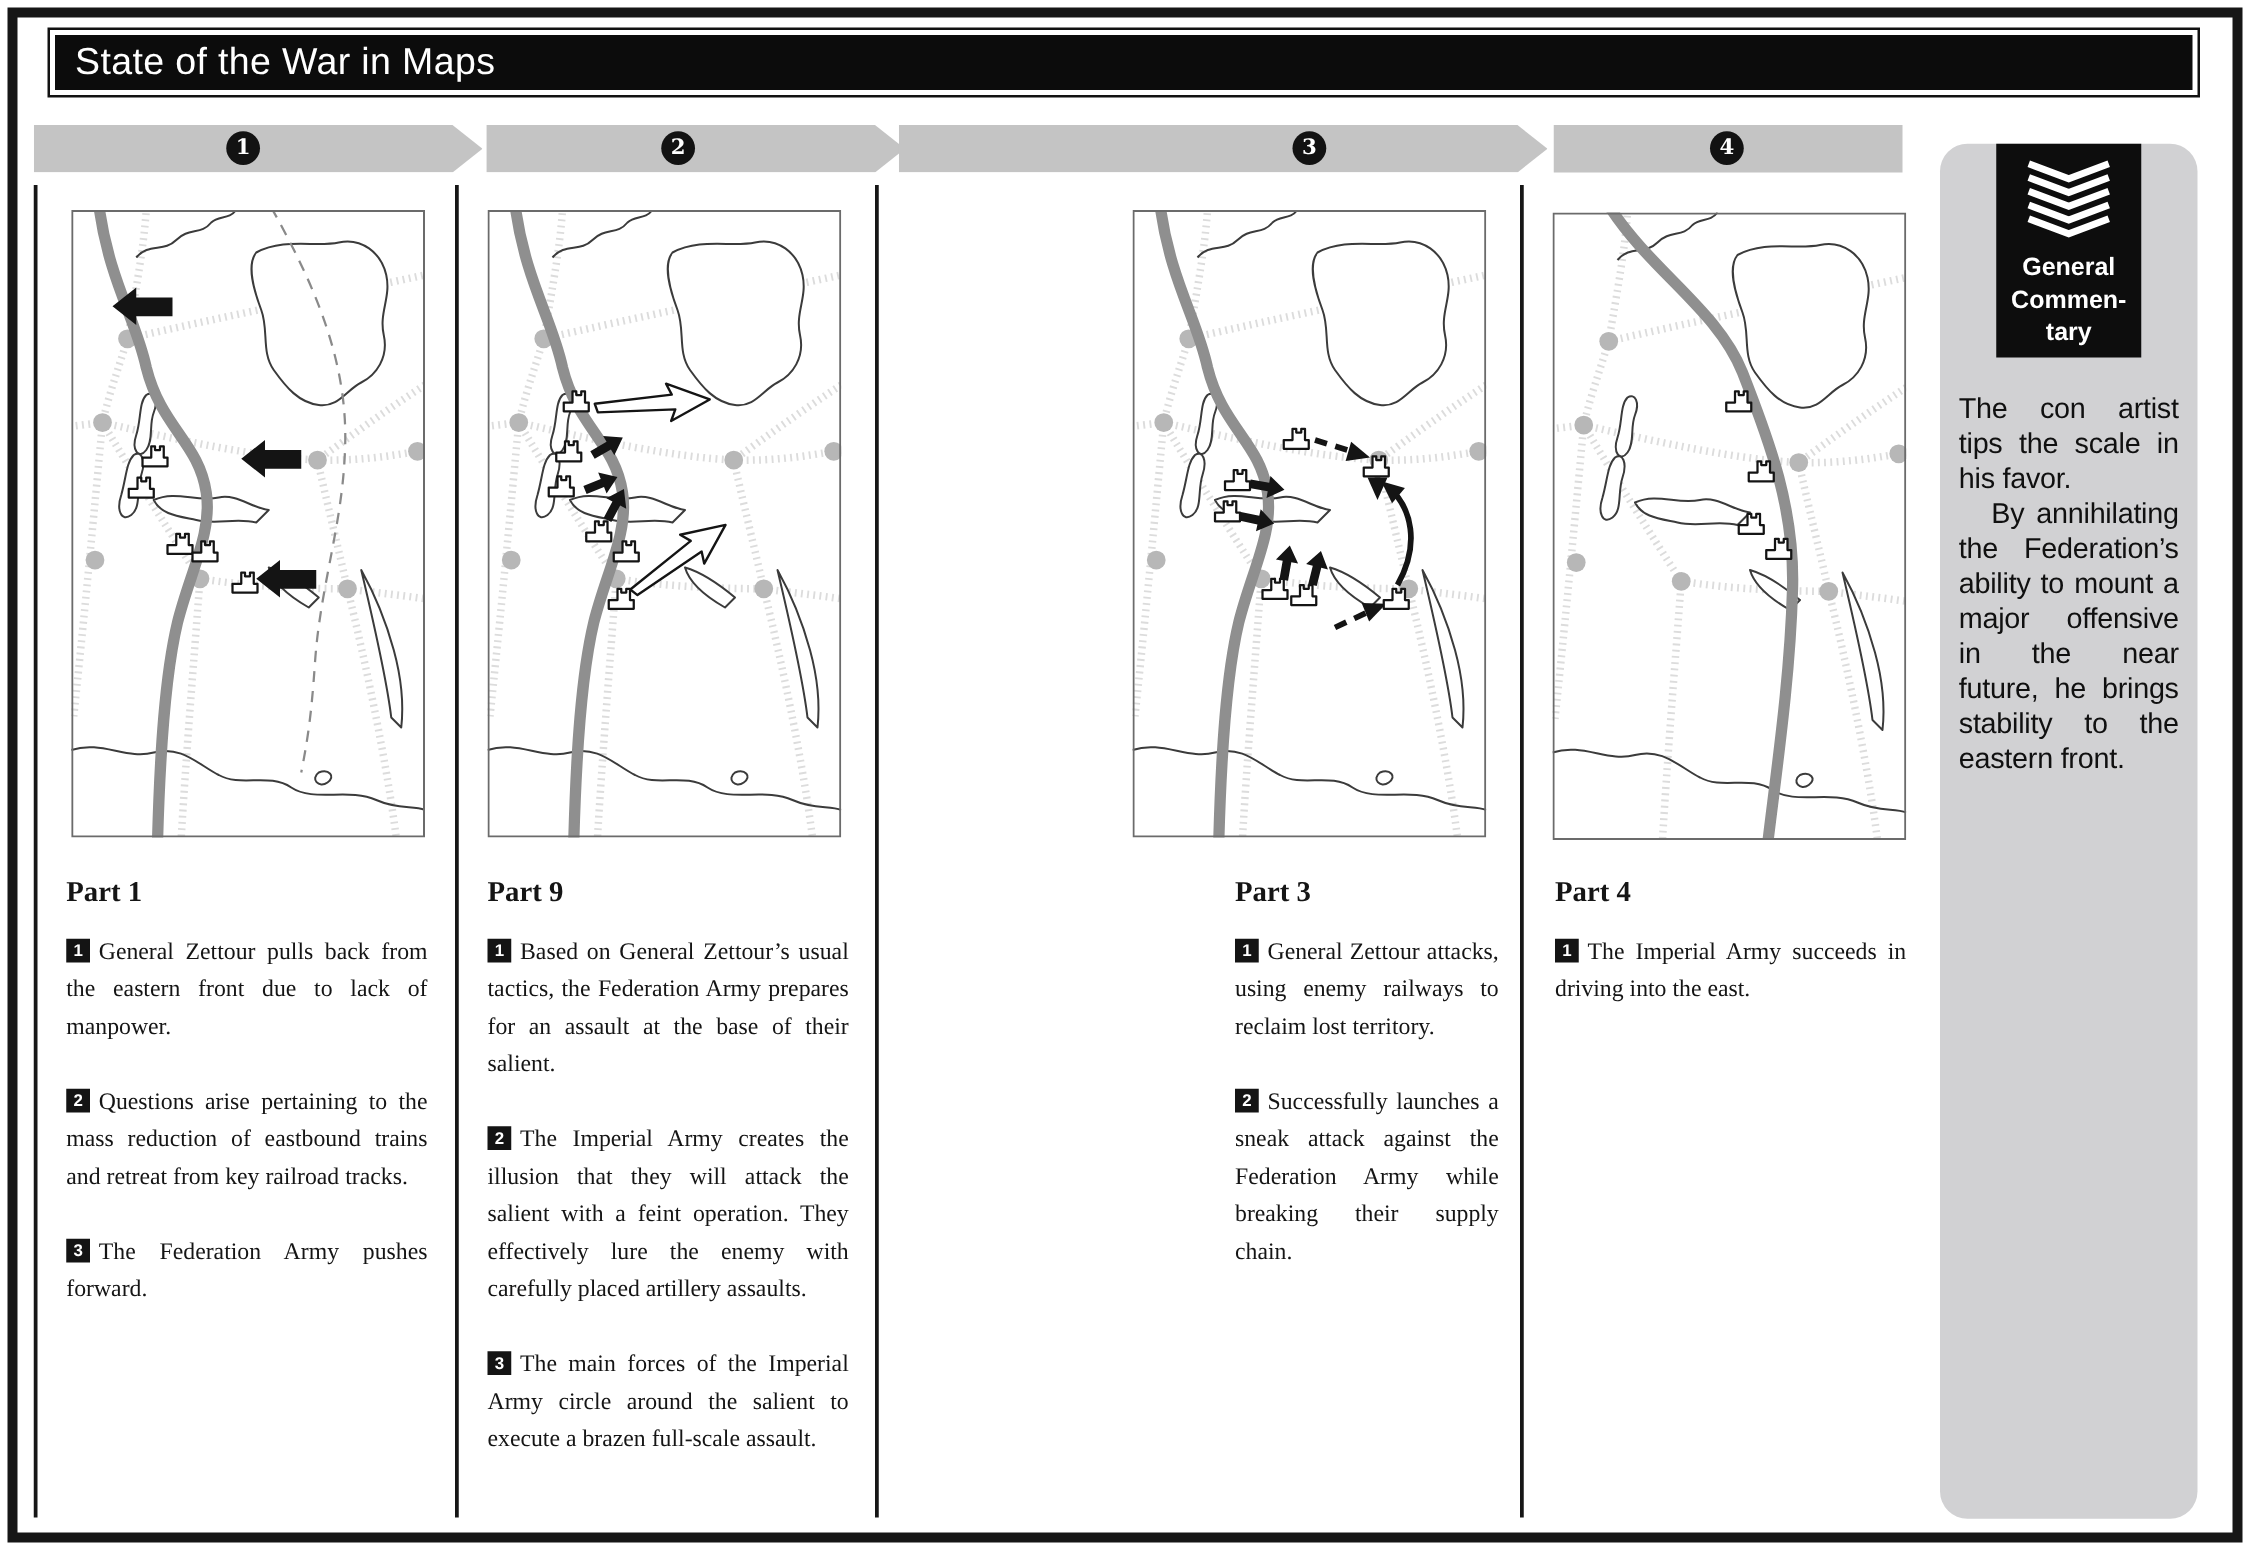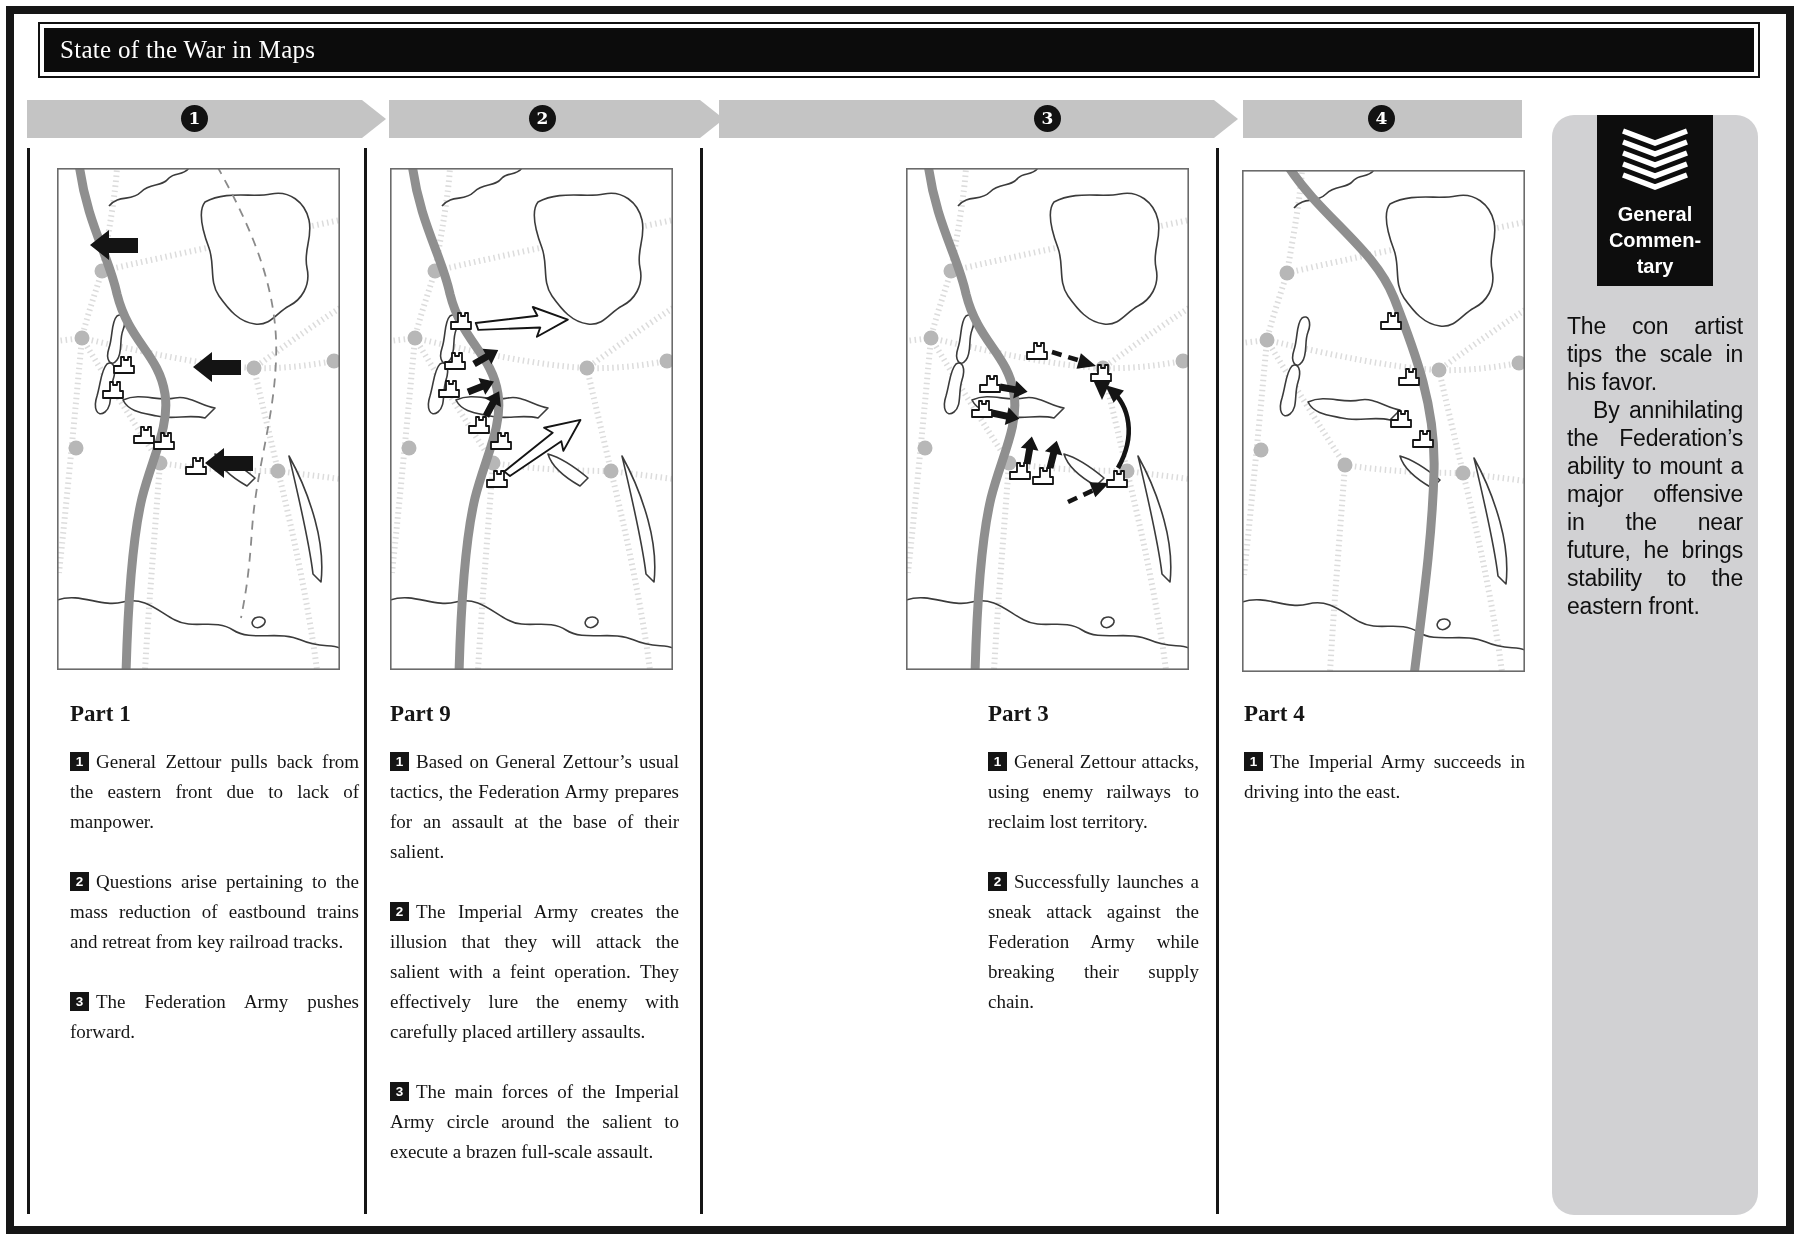--- a/index.html
+++ b/index.html
@@ -4,21 +4,21 @@
 <style>
   html,body{margin:0;padding:0;background:#ffffff;}
   #page{position:relative;width:1800px;height:1240px;background:#fff;overflow:hidden;
         font-family:"Liberation Serif", serif;color:#151515;}
   #frame{position:absolute;left:6px;top:6px;right:6px;bottom:6px;border:8px solid #161616;pointer-events:none;}
 
   
   .title-frame{position:absolute;left:38px;top:22px;width:1722px;height:56px;border:2.5px solid #111;
                background:#fff;box-sizing:border-box;padding:4px;}
   .title-bar{width:100%;height:100%;background:#0c0c0c;display:flex;align-items:center;}
-  .title-text{color:#fff;font-family:Liberation Serif, serif;font-size:25px;font-weight:500;
+  .title-text{color:#fff;font-family:Liberation Sans, sans-serif;font-size:30px;font-weight:500;
               letter-spacing:.3px;padding-left:16px;white-space:nowrap;}
 
   
   .arrow{position:absolute;top:100px;height:38px;background:#c4c4c4;}
   .arrow.pointed{clip-path:polygon(0 0, calc(100% - 24px) 0, 100% 50%, calc(100% - 24px) 100%, 0 100%);}
   .stepnum{position:absolute;top:5px;width:27px;height:27px;border-radius:50%;background:#121212;color:#fff;
            font-family:"DejaVu Serif",serif;font-weight:bold;font-size:17px;line-height:27px;text-align:center;}
 
   
   .vrule{position:absolute;top:148px;height:1066px;width:2.5px;background:#161616;}
@@ -311,21 +311,21 @@
       <g>
         <path class="unit" transform="translate(150,150)" d="M-8,2 L-4,2 L-4,-7 L-1,-7 L-1,-4 L3,-4 L3,-7 L6,-7 L6,2 L9,2 L9,9 L-11,9 L-11,2 Z"></path>
         <path class="unit" transform="translate(168,206)" d="M-8,2 L-4,2 L-4,-7 L-1,-7 L-1,-4 L3,-4 L3,-7 L6,-7 L6,2 L9,2 L9,9 L-11,9 L-11,2 Z"></path>
         <path class="unit" transform="translate(160,248)" d="M-8,2 L-4,2 L-4,-7 L-1,-7 L-1,-4 L3,-4 L3,-7 L6,-7 L6,2 L9,2 L9,9 L-11,9 L-11,2 Z"></path>
         <path class="unit" transform="translate(182,268)" d="M-8,2 L-4,2 L-4,-7 L-1,-7 L-1,-4 L3,-4 L3,-7 L6,-7 L6,2 L9,2 L9,9 L-11,9 L-11,2 Z"></path>
       </g>
       <rect class="mapborder" x="0.8" y="0.8" width="281.4" height="500.4"></rect>
     </svg>
   </div>
 
-  <div class="parttext" style="left:70px;width:289px;">
+  <div class="parttext" style="left:53px;width:289px;">
     <h3 class="part-h">Part 1</h3>
     <p class="pitem"><span class="nb">1</span><span>General Zettour pulls back from the eastern front due to lack of manpower.</span></p>
     <p class="pitem"><span class="nb">2</span><span>Questions arise pertaining to the mass reduction of eastbound trains and retreat from key railroad tracks.</span></p>
     <p class="pitem"><span class="nb">3</span><span>The Federation Army pushes forward.</span></p>
   </div>
 
   <div class="parttext" style="left:390px;width:289px;">
     <h3 class="part-h">Part 9</h3>
     <p class="pitem"><span class="nb">1</span><span>Based on General Zettour’s usual tactics, the Federation Army prepares for an assault at the base of their salient.</span></p>
     <p class="pitem"><span class="nb">2</span><span>The Imperial Army creates the illusion that they will attack the salient with a feint operation. They effectively lure the enemy with carefully placed artillery assaults.</span></p>

